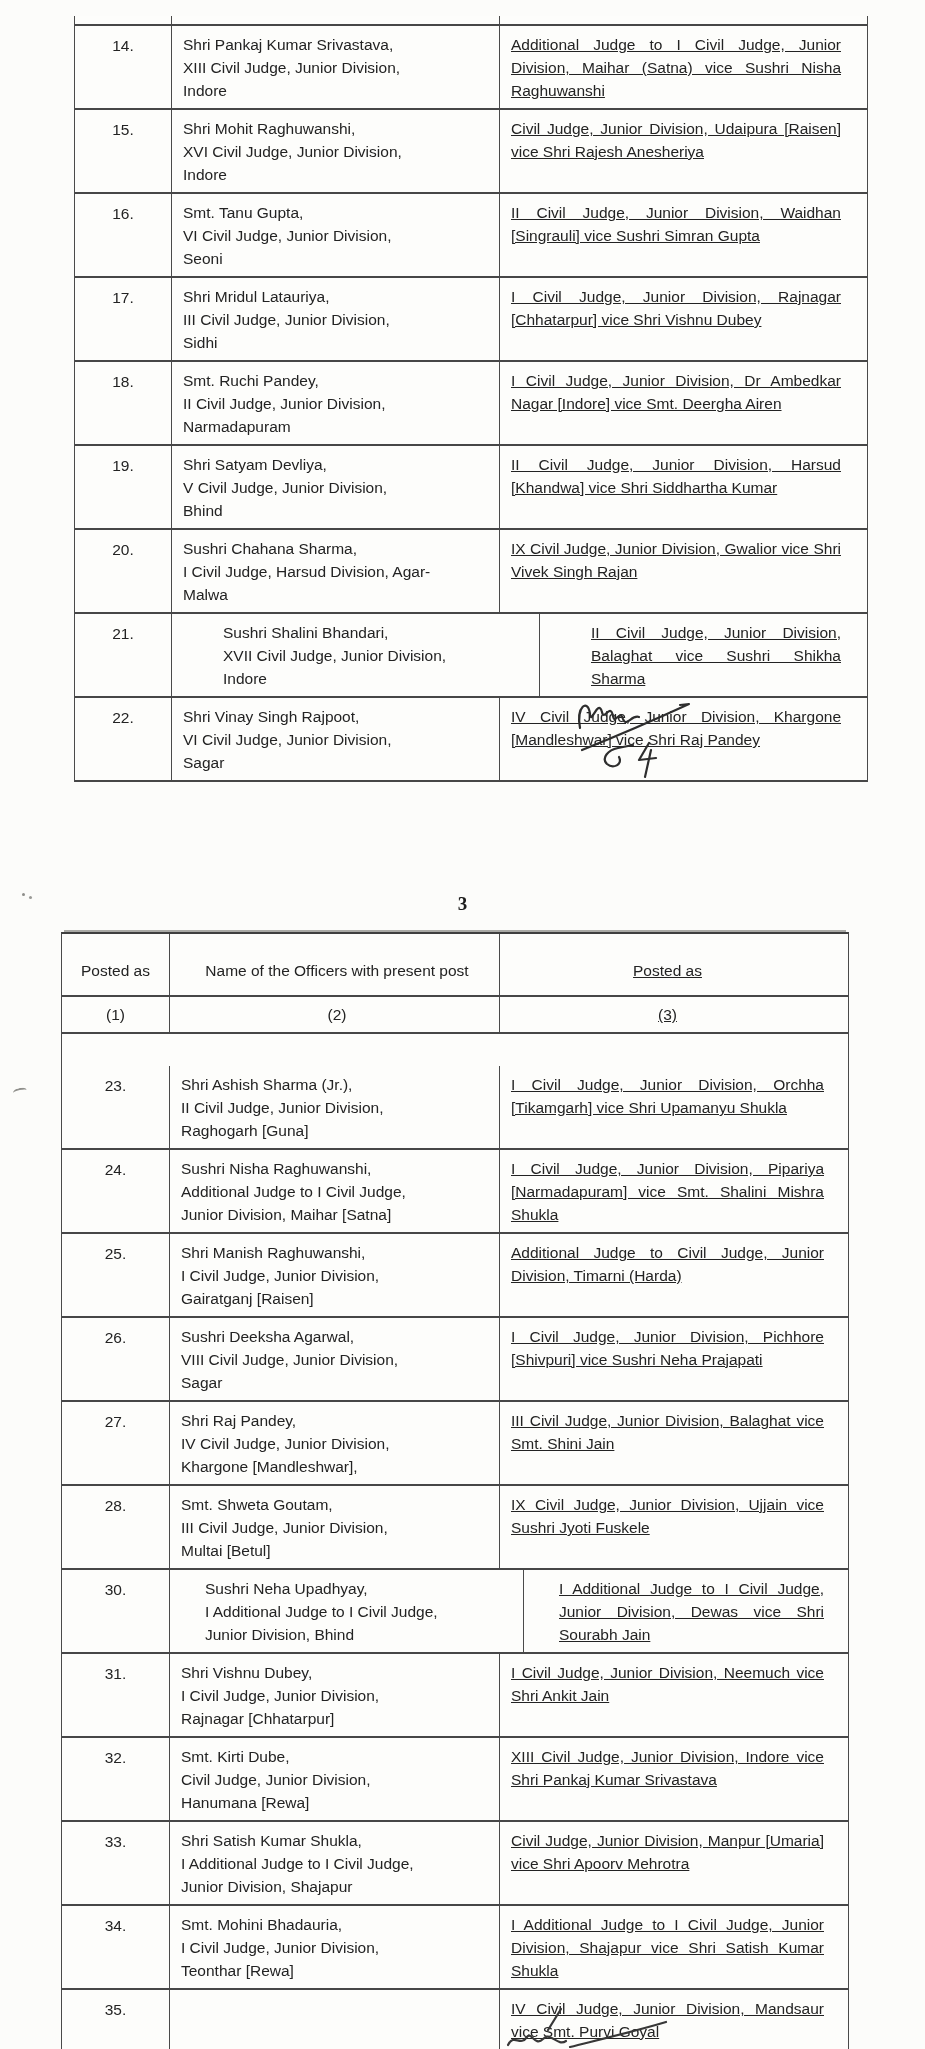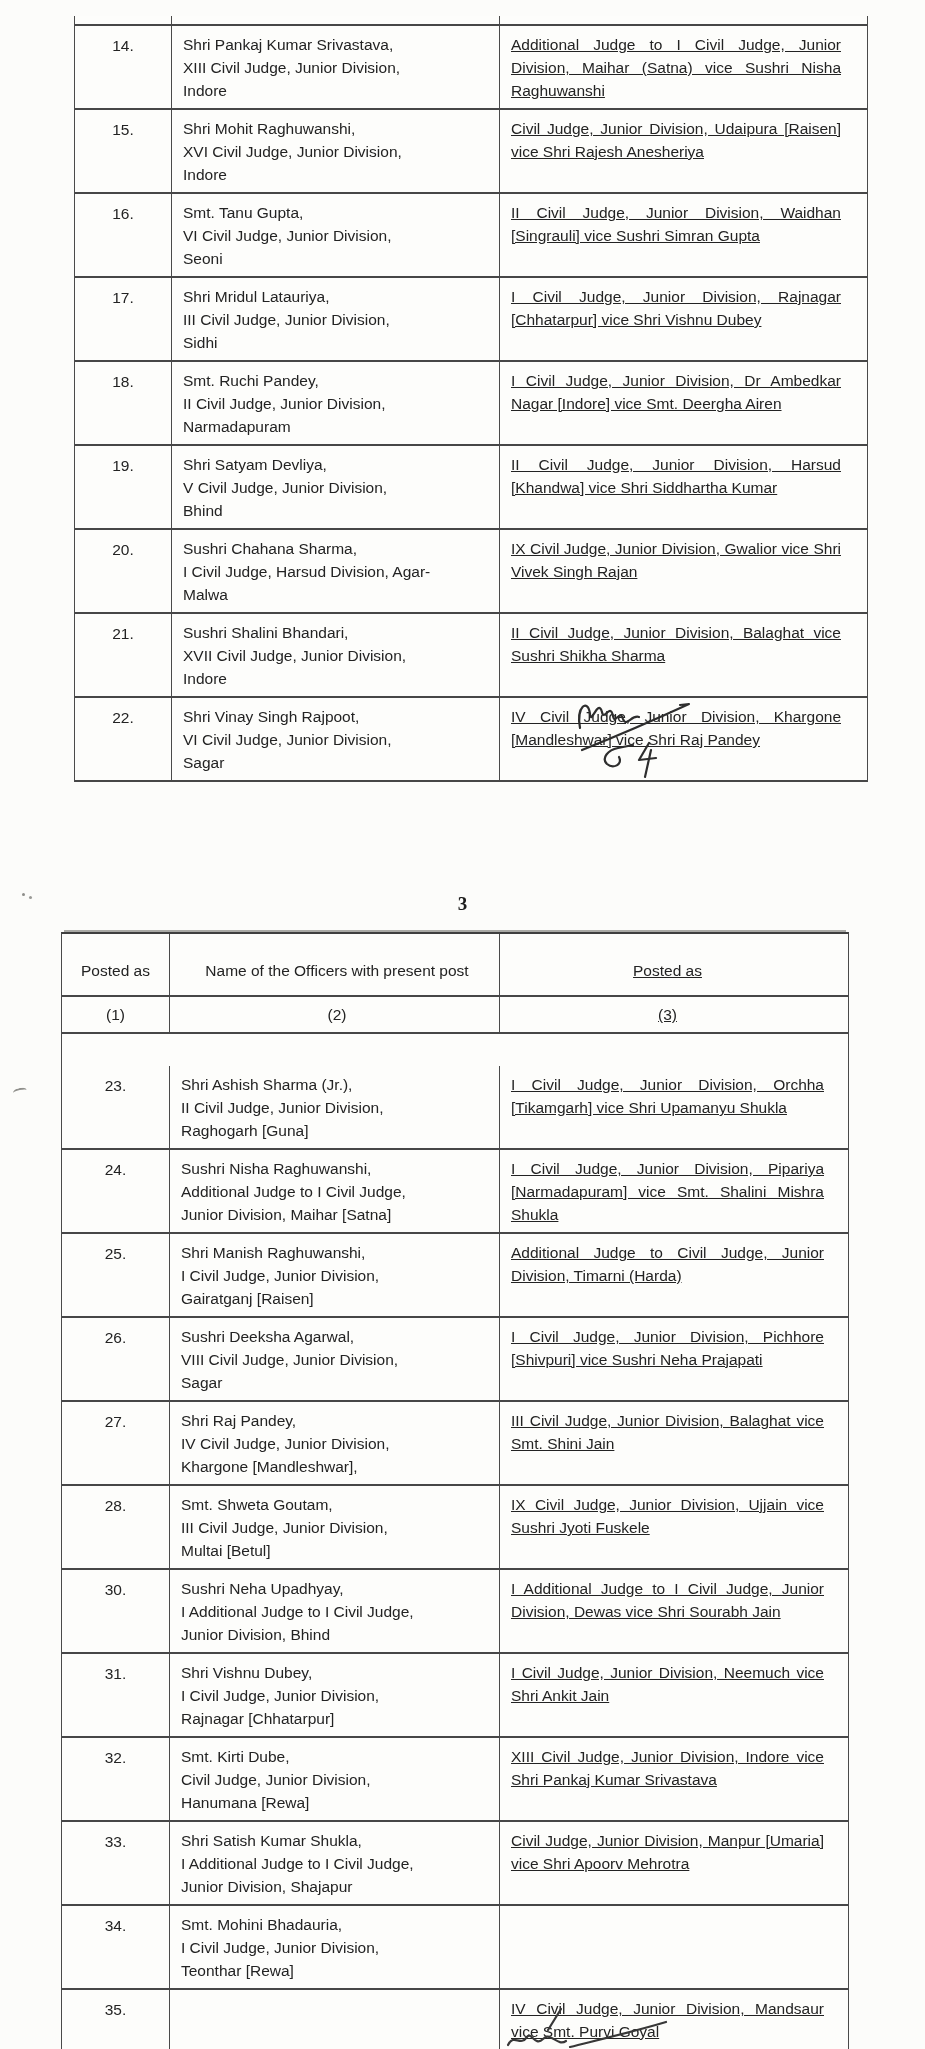--- a/index.html
+++ b/index.html
@@ -137,21 +137,21 @@
   </div>
         <div class="trow" style="min-height: 75px;">
     <div class="cell c1">20.</div>
     <div class="cell c2">
             <div>Sushri Chahana Sharma,</div>
             <div>I Civil Judge, Harsud Division, Agar-</div>
             <div>Malwa</div>
           </div>
     <div class="cell c3">IX Civil Judge, Junior Division, Gwalior vice Shri Vivek Singh Rajan</div>
   </div>
-        <div class="trow" style="min-height: 77px;">
+        <div class="trow" style="min-height: 77px; gap: 40px;">
     <div class="cell c1">21.</div>
     <div class="cell c2">
             <div>Sushri Shalini Bhandari,</div>
             <div>XVII Civil Judge, Junior Division,</div>
             <div>Indore</div>
           </div>
     <div class="cell c3">II Civil Judge, Junior Division, Balaghat vice Sushri Shikha Sharma</div>
   </div>
         <div class="trow" style="min-height: 83px;">
     <div class="cell c1">22.</div>
@@ -236,21 +236,21 @@
   </div>
         <div class="trow" style="min-height: 76px;">
     <div class="cell c1">28.</div>
     <div class="cell c2">
             <div>Smt. Shweta Goutam,</div>
             <div>III Civil Judge, Junior Division,</div>
             <div>Multai [Betul]</div>
           </div>
     <div class="cell c3">IX Civil Judge, Junior Division, Ujjain vice Sushri Jyoti Fuskele</div>
   </div>
-        <div class="trow" style="min-height: 77px;">
+        <div class="trow" style="min-height: 77px; gap: 24px;">
     <div class="cell c1">30.</div>
     <div class="cell c2">
             <div>Sushri Neha Upadhyay,</div>
             <div>I Additional Judge to I Civil Judge,</div>
             <div>Junior Division, Bhind</div>
           </div>
     <div class="cell c3">I Additional Judge to I Civil Judge, Junior Division, Dewas vice Shri Sourabh Jain</div>
   </div>
         <div class="trow" style="min-height: 74px;">
     <div class="cell c1">31.</div>
@@ -279,20 +279,21 @@
           </div>
     <div class="cell c3">Civil Judge, Junior Division, Manpur [Umaria] vice Shri Apoorv Mehrotra</div>
   </div>
         <div class="trow" style="min-height: 78px;">
     <div class="cell c1">34.</div>
     <div class="cell c2">
             <div>Smt. Mohini Bhadauria,</div>
             <div>I Civil Judge, Junior Division,</div>
             <div>Teonthar [Rewa]</div>
           </div>
+    <div class="cell c3">I Additional Judge to I Civil Judge, Junior Division, Shajapur vice Shri Satish Kumar Shukla</div>
   </div>
         <div class="trow" style="min-height: 101px;">
     <div class="cell c1">35.</div>
     <div class="cell c2"></div>
     <div class="cell c3">IV Civil Judge, Junior Division, Mandsaur vice Smt. Purvi Goyal</div>
   </div>
       </div>
   </div>
 
   <svg class="sig" id="sig-bottom" style="left:500px;top:2006px;" width="170" height="43" viewBox="0 0 170 43">

